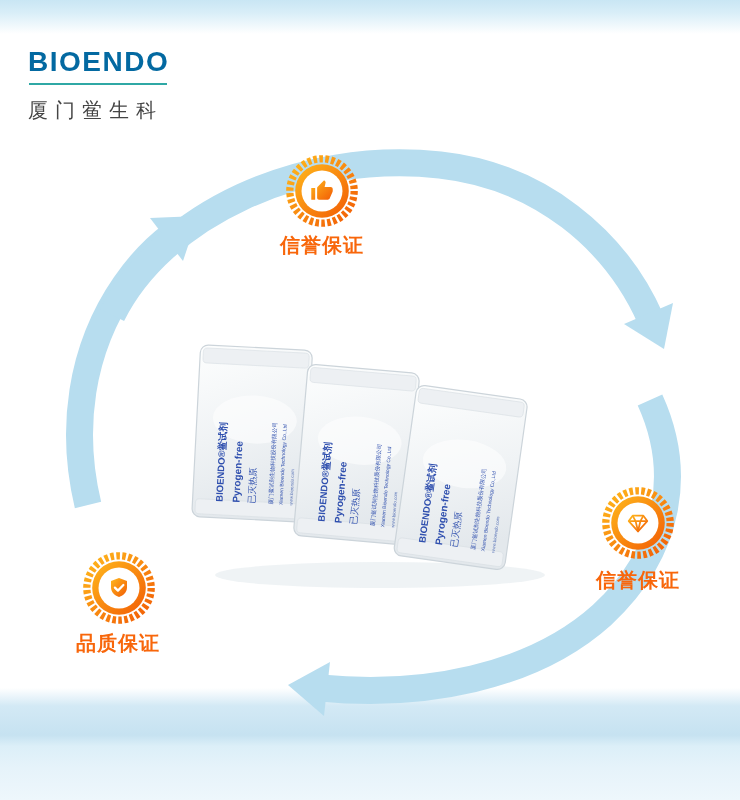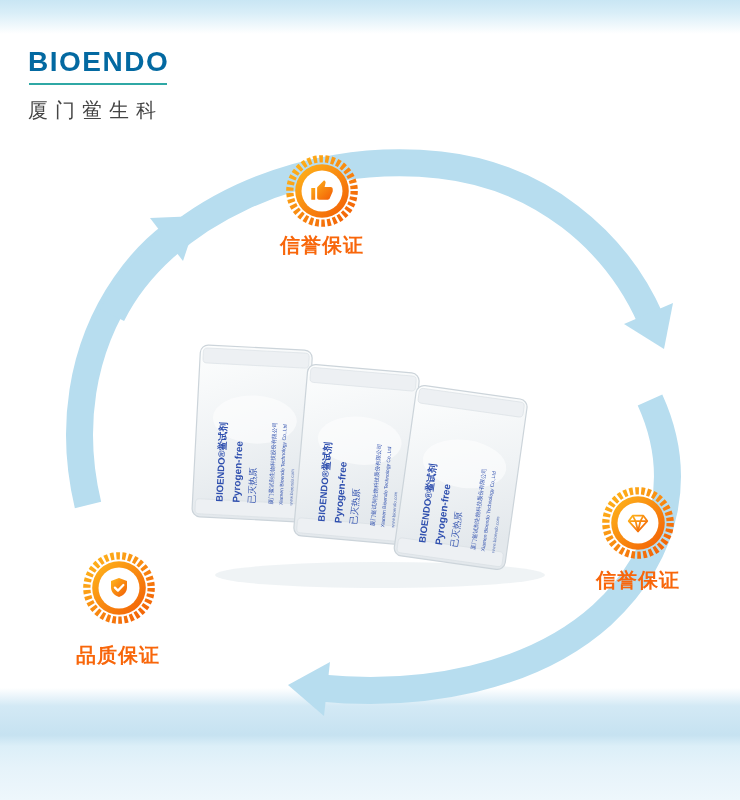--- a/index.html
+++ b/index.html
@@ -27,21 +27,21 @@
   .badge svg{display:block;}
   .badge-label{
     position:absolute;width:150px;text-align:center;
     font-size:20px;font-weight:bold;color:#f8660a;letter-spacing:1px;
   }
   .badge-credit{left:283px;top:152px;}
   .label-credit{left:247px;top:232px;}
   .badge-professional{left:599px;top:484px;}
   .label-professional{left:563px;top:567px;}
   .badge-quality{left:80px;top:549px;}
-  .label-quality{left:43px;top:630px;margin-top:12px;}
+  .label-quality{left:43px;top:630px;}
   .product{position:absolute;left:175px;top:345px;margin:0;}
   .product svg{overflow:visible;display:block;}
 </style>
 </head>
 <body>
 
 <div class="page">
 
   <div class="top-strip"></div>
   <div class="bottom-band"></div>

